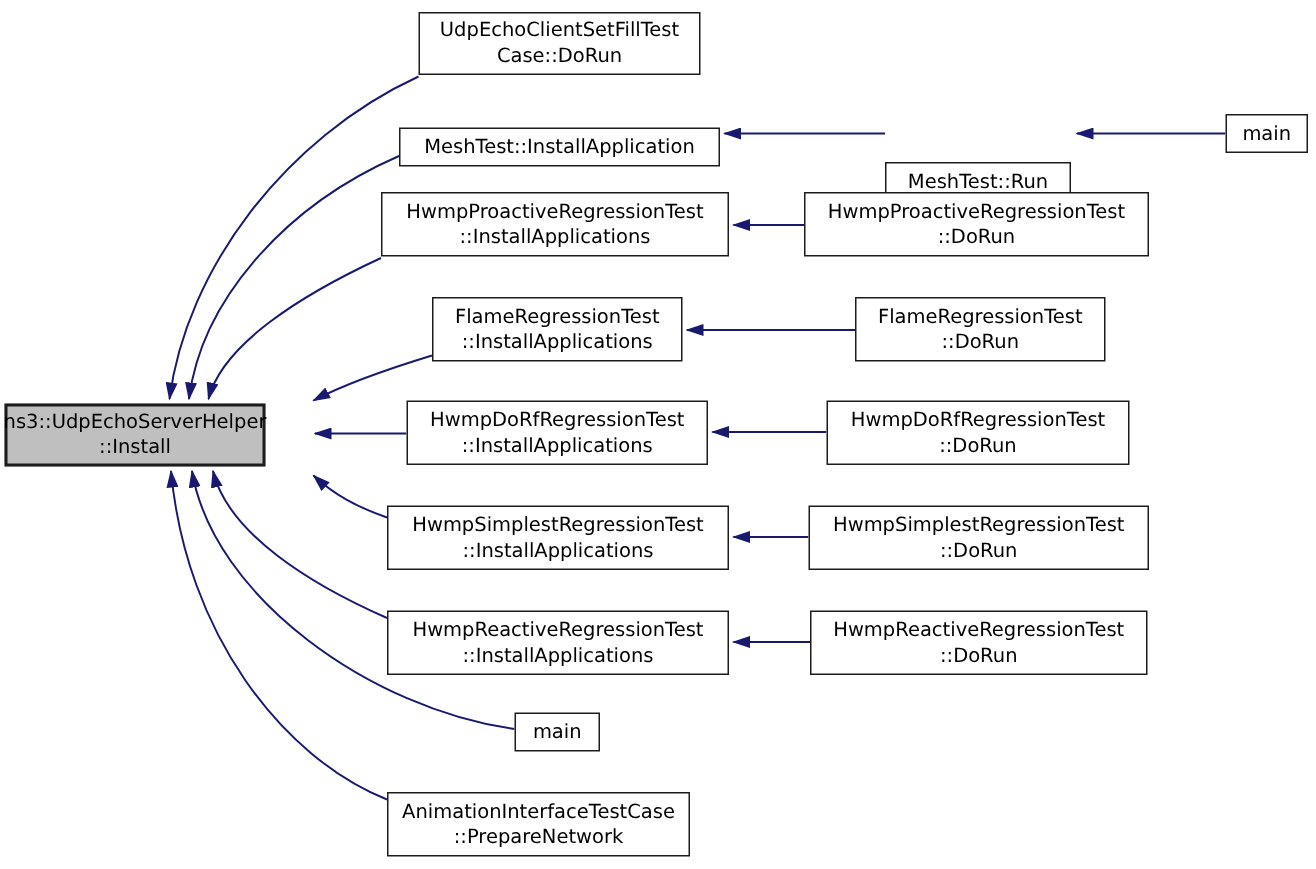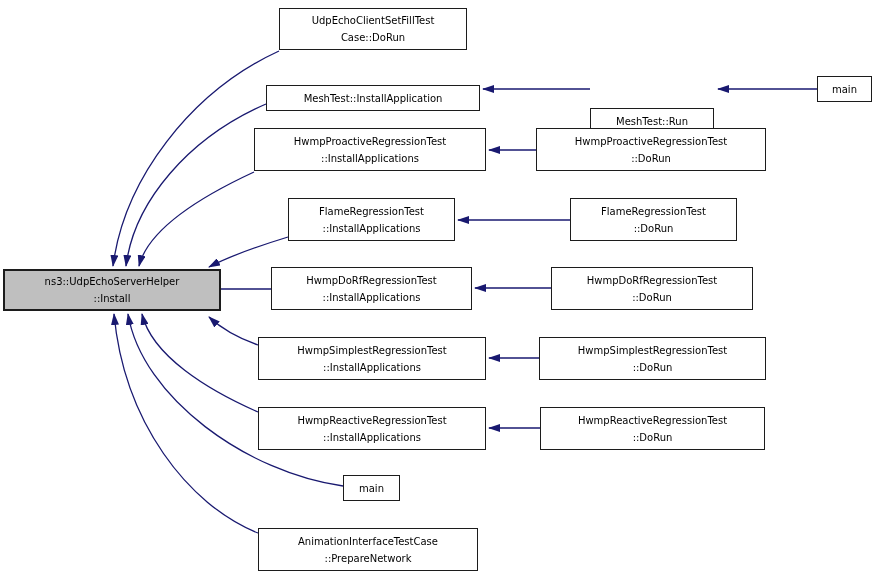--- a/index.html
+++ b/index.html
@@ -31,21 +31,21 @@
   .edge-layer marker path {
     fill: var(--edge-color, #191970);
     stroke: none;
   }
   .node {
     position: absolute;
     box-sizing: border-box;
     background: #ffffff;
     border: 1px solid var(--node-border, #1a1a1a);
     color: #000000;
-    font-size: 10px;
+    font-size: 13px;
     line-height: 17px;
     text-align: center;
     white-space: pre-line;
     display: flex;
     align-items: center;
     justify-content: center;
     cursor: pointer;
   }
   .node--highlight {
     background: var(--highlight-fill, #bfbfbf);
@@ -76,21 +76,21 @@
     <path class="edge" d="M 266 104 C 188 138, 134 202, 126 266" marker-end="url(#arrow)"></path>
     <path class="edge" d="M 254 172 C 200 197, 148 230, 139 266" marker-end="url(#arrow)"></path>
     <path class="edge" d="M 288 237 C 252 248, 228 257, 209 267" marker-end="url(#arrow)"></path>
     <path class="edge" d="M 271 289 C 252 289, 230 289, 210 289" marker-end="url(#arrow)"></path>
     <path class="edge" d="M 258 345 C 238 338, 223 330, 209 317" marker-end="url(#arrow)"></path>
     <path class="edge" d="M 258 412 C 208 390, 152 356, 142 314" marker-end="url(#arrow)"></path>
     <path class="edge" d="M 343 486 C 248 473, 142 398, 128 314" marker-end="url(#arrow)"></path>
     <path class="edge" d="M 258 533 C 188 505, 124 422, 114 314" marker-end="url(#arrow)"></path>
   </svg>
 
-  <div class="node node--highlight" style="left:3px;   top:269px; width:218px; height:42px;">ns3::UdpEchoServerHelper
+  <div class="node node--highlight" style="left:3px;   top:269px; width:174px; height:42px;">ns3::UdpEchoServerHelper
 ::Install</div>
 
   <div class="node" style="left:279px; top:8px;   width:188px; height:42px;">UdpEchoClientSetFillTest
 Case::DoRun</div>
 
   <div class="node" style="left:266px; top:85px;  width:214px; height:26px;">MeshTest::InstallApplication</div>
 
   <div class="node" style="left:590px; top:76px;  width:124px; height:26px;margin-top:32px;">MeshTest::Run</div>
 
   <div class="node" style="left:817px; top:76px;  width:55px;  height:26px;">main</div>
@@ -120,16 +120,16 @@
 ::DoRun</div>
 
   <div class="node" style="left:258px; top:407px; width:228px; height:43px;">HwmpReactiveRegressionTest
 ::InstallApplications</div>
 
   <div class="node" style="left:540px; top:407px; width:225px; height:43px;">HwmpReactiveRegressionTest
 ::DoRun</div>
 
   <div class="node" style="left:343px; top:475px; width:57px;  height:26px;">main</div>
 
-  <div class="node" style="left:258px; top:528px; width:220px; height:43px;">AnimationInterfaceTestCase
+  <div class="node" style="left:258px; top:528px; width:202px; height:43px;">AnimationInterfaceTestCase
 ::PrepareNetwork</div>
 
 </div>
 
 </body></html>

